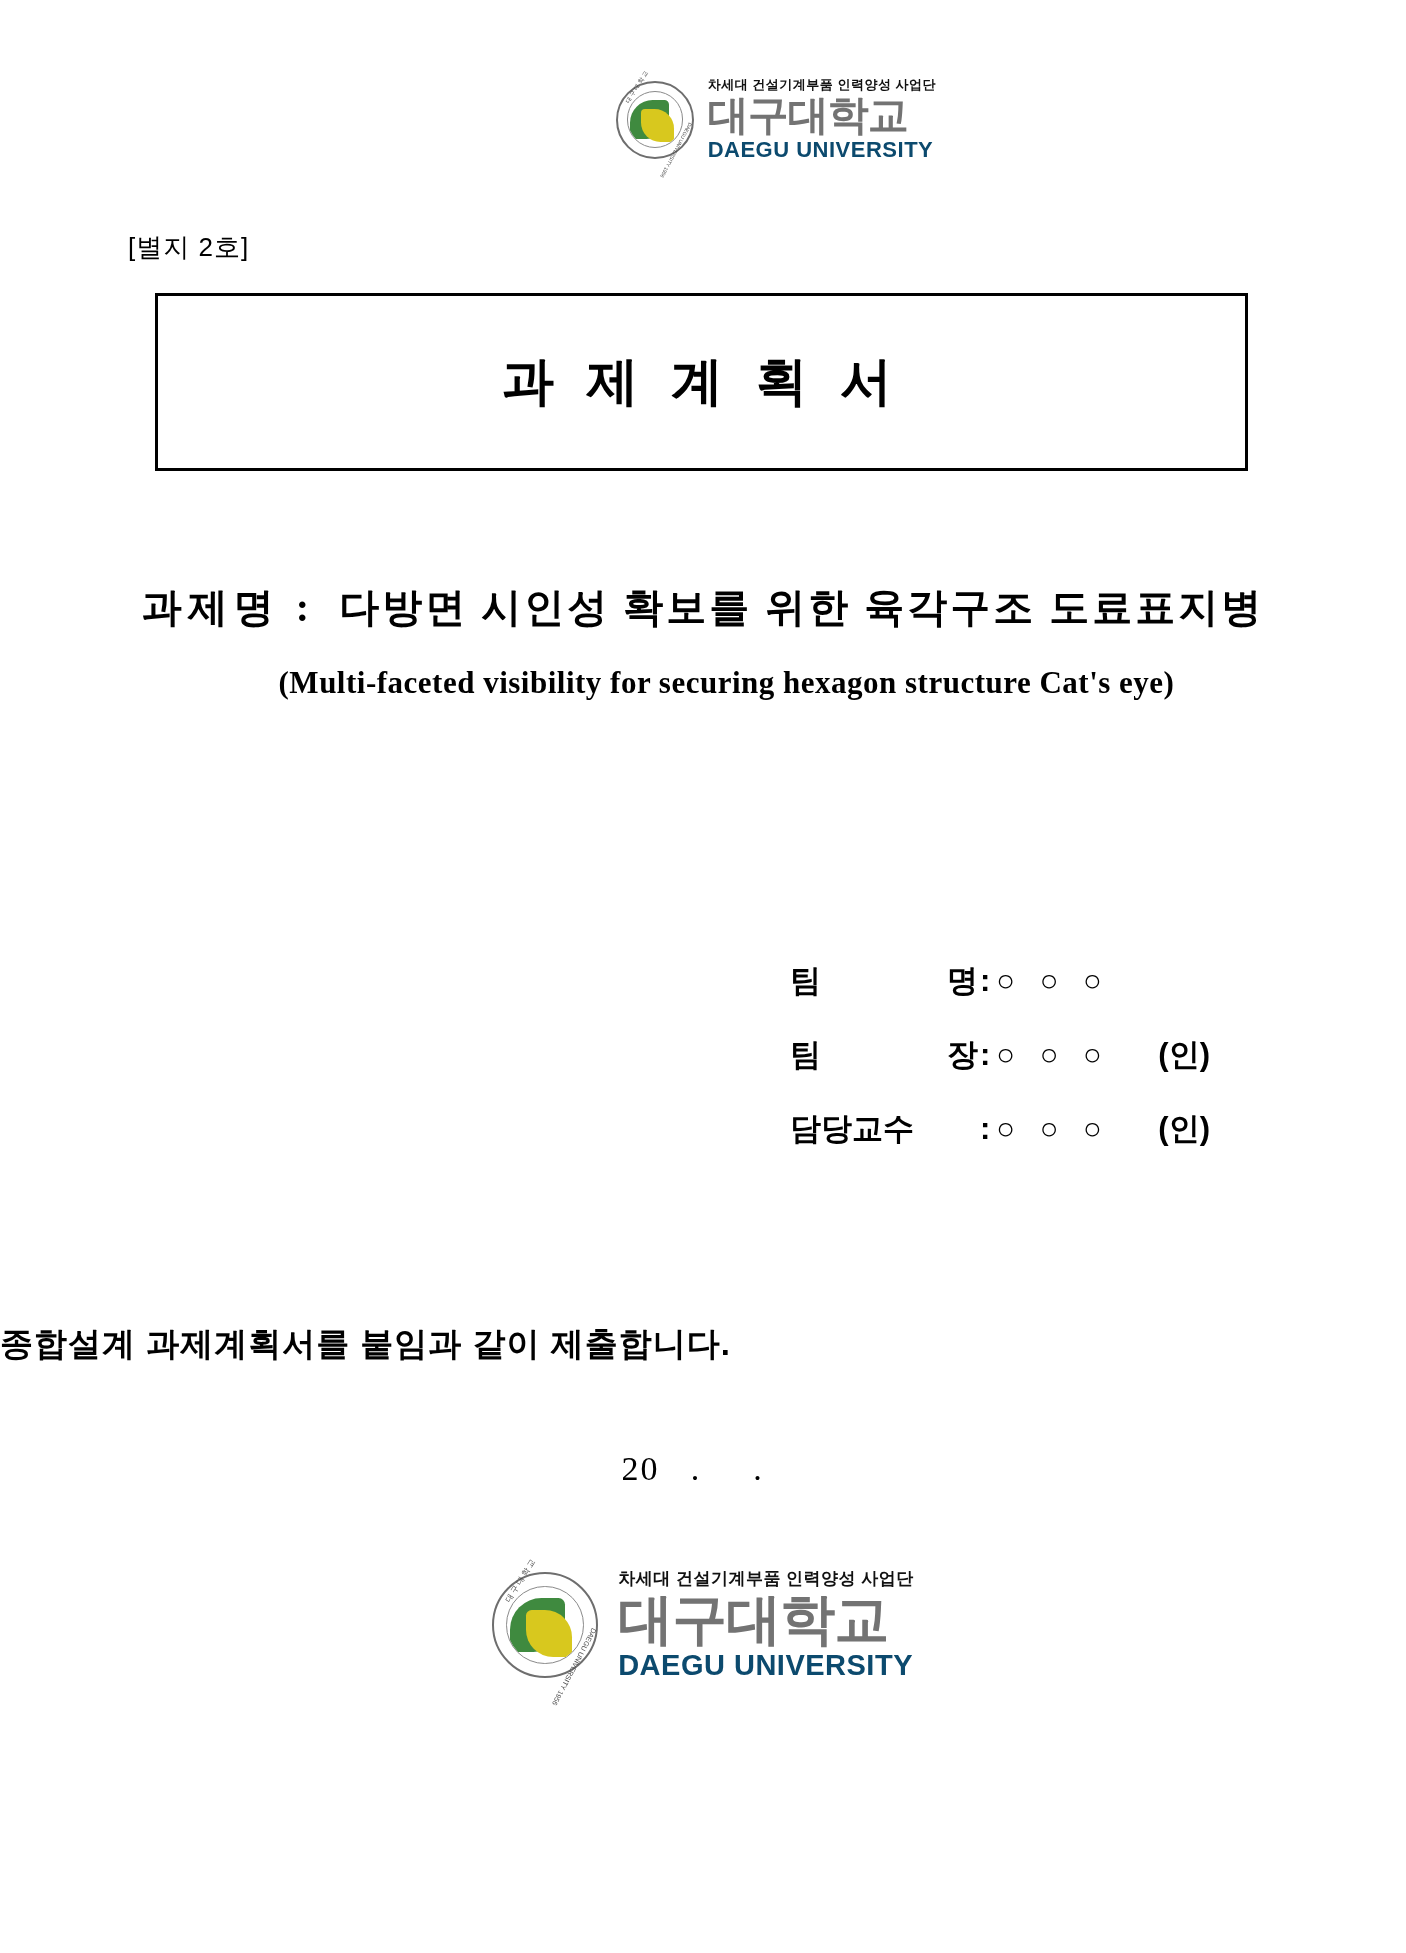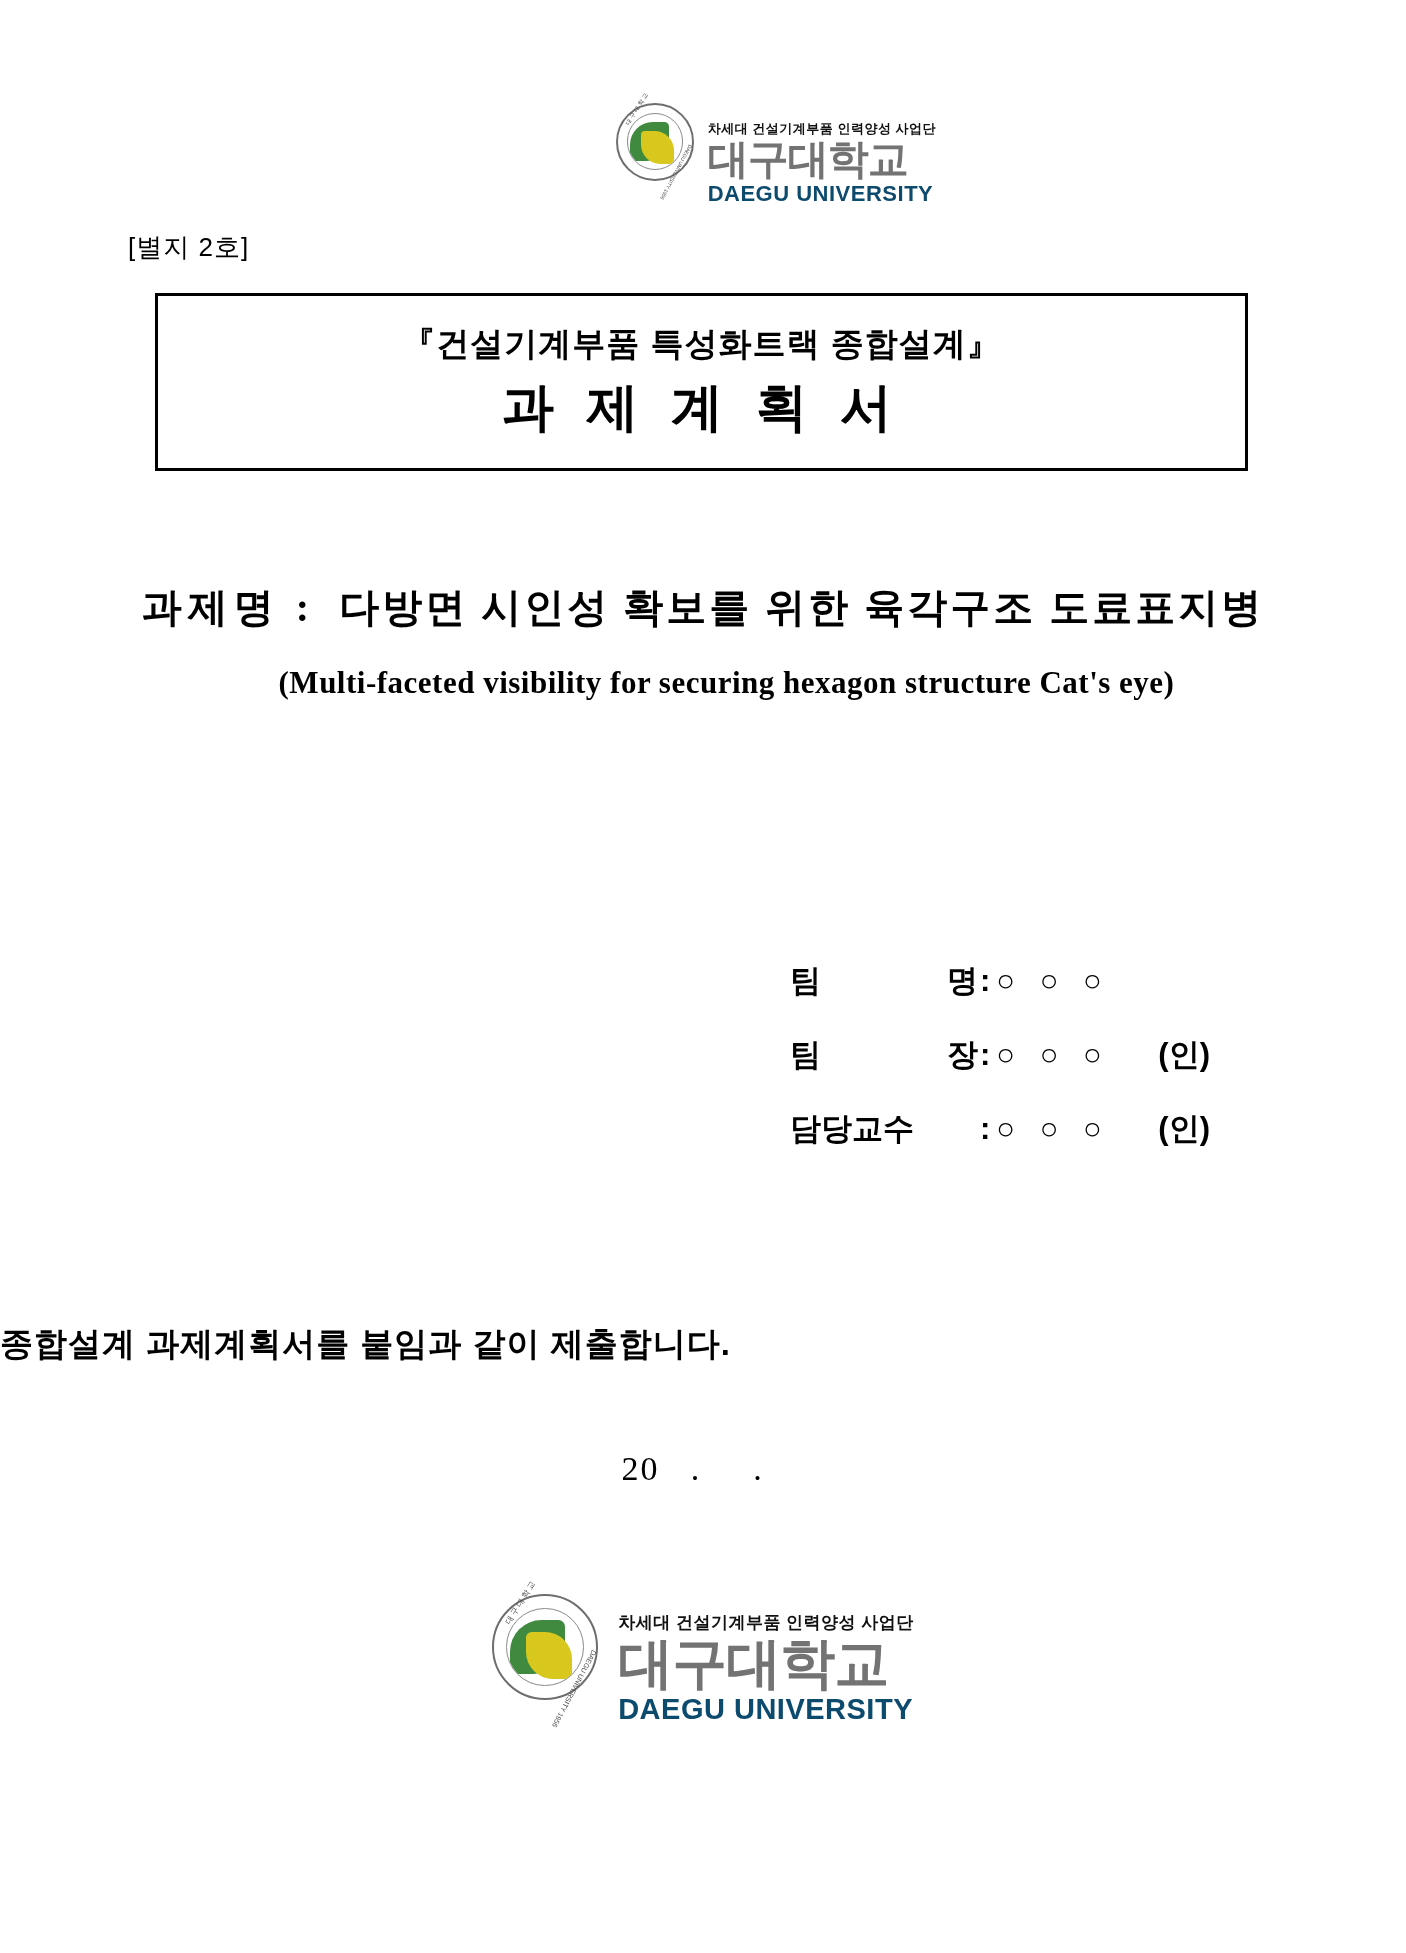--- a/index.html
+++ b/index.html
@@ -82,21 +82,20 @@
   .logo-text-block {
     display: flex;
     flex-direction: column;
     line-height: 1;
   }
   .logo-tagline {
     font-family: "Liberation Sans", sans-serif;
     font-weight: bold;
     letter-spacing: 0.5px;
     color: #111111;
-    margin-top: 44px;
   }
   .logo-ko {
     font-family: "Liberation Sans", sans-serif;
     font-weight: bold;
     color: #737373;
     letter-spacing: -1px;
   }
   .logo-en {
     font-family: "Liberation Sans", sans-serif;
     font-weight: bold;
@@ -264,21 +263,20 @@
   <div class="logo-text-block">
     <div class="logo-tagline" style="font-size:13px;margin-bottom:4px;">차세대 건설기계부품 인력양성 사업단</div>
     <div class="logo-ko" style="font-size:41px;margin-bottom:3px;">대구대학교</div>
     <div class="logo-en" style="font-size:22px;">DAEGU UNIVERSITY</div>
   </div>
 </div>
 
 <div class="form-tag">[별지 2호]</div>
 
 <div class="title-box">
-  <div class="title-sub">『건설기계부품 특성화트랙 종합설계』</div>
   <div class="title-main">과 제 계 획 서</div>
 </div>
 
 <div class="project-line">
   <span class="project-label">과제명 :</span><span>다방면  시인성  확보를  위한  육각구조  도료표지병</span>
 </div>
 <div class="project-en">(Multi-faceted visibility for securing hexagon structure Cat's eye)</div>
 
 <div class="sign-block">
 

